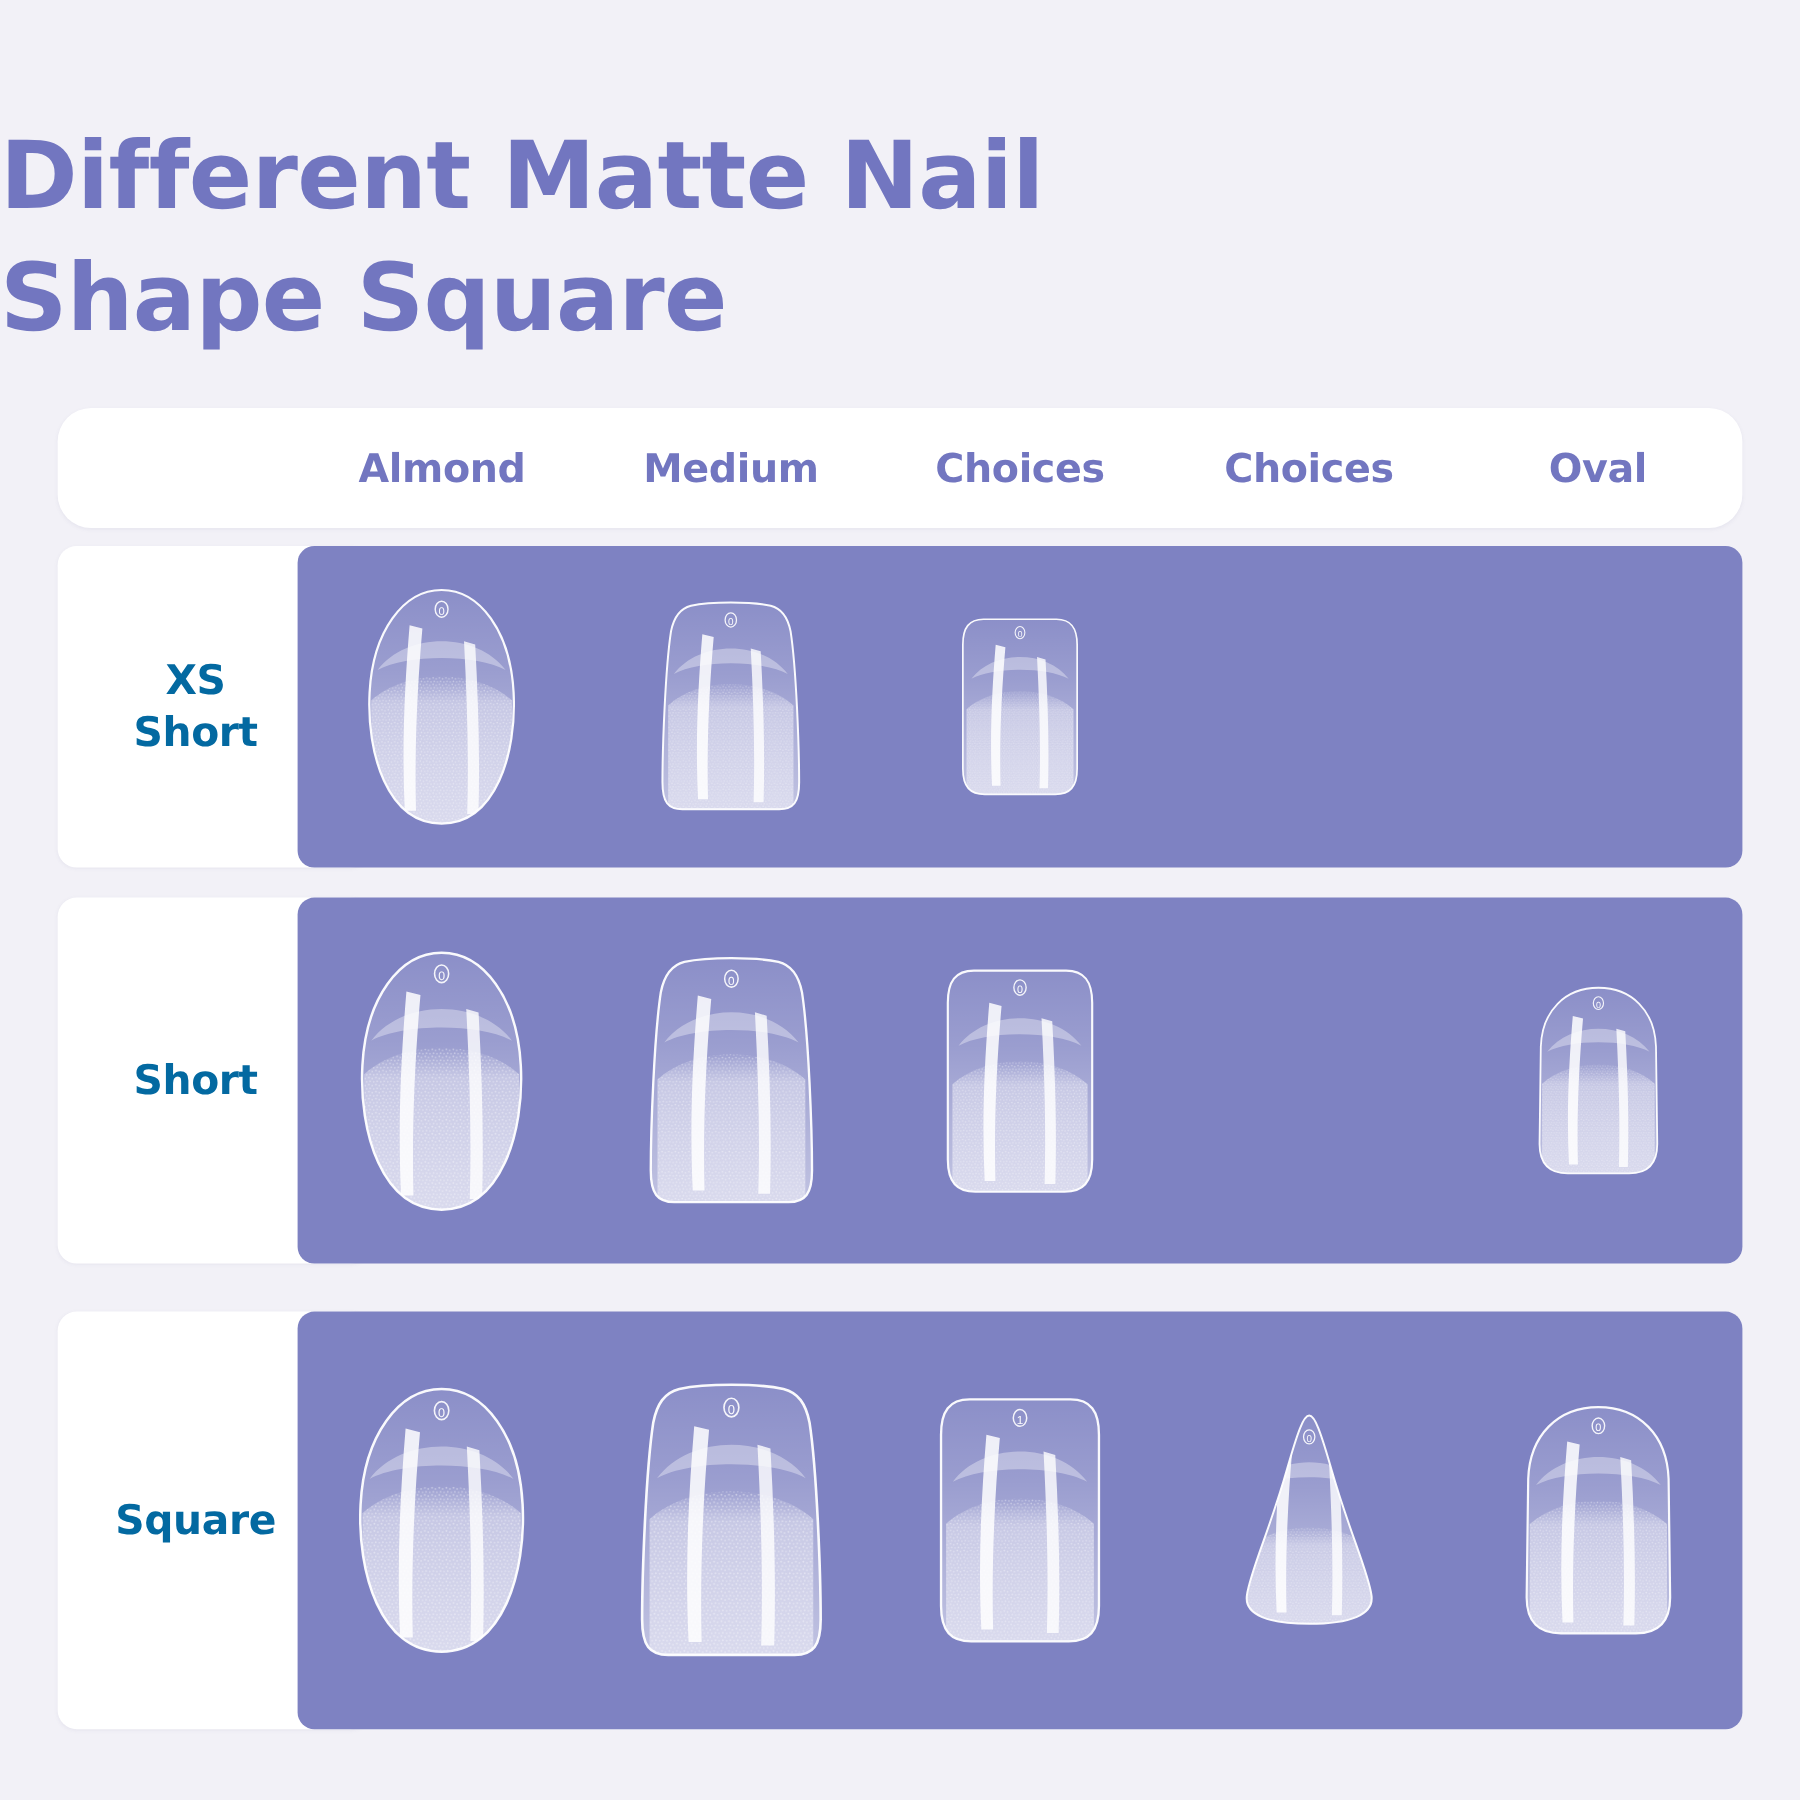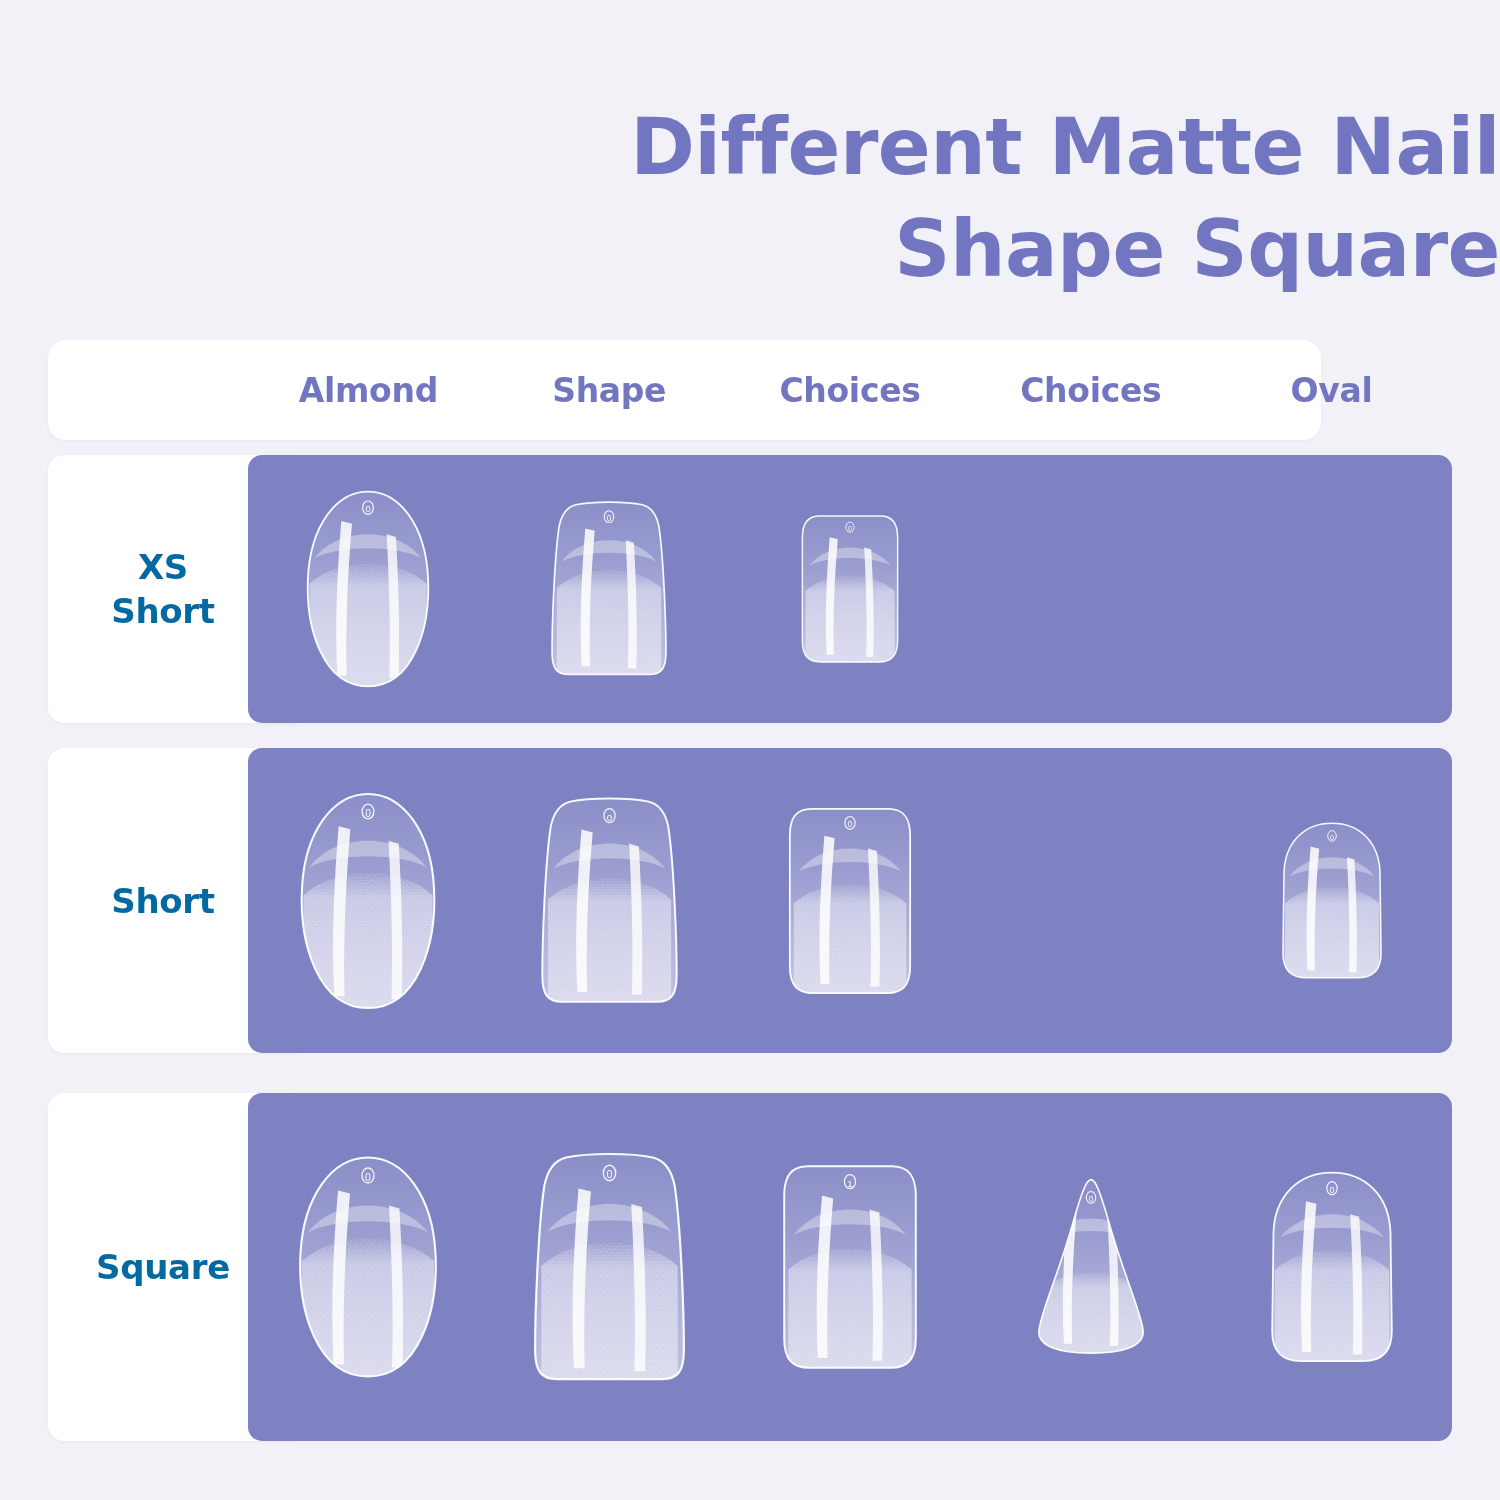--- a/index.html
+++ b/index.html
@@ -19,41 +19,41 @@
     height: 1500px;
     box-sizing: border-box;
   }
 
   
   .title-block {
     position: absolute;
     left: 0;
     top: 96px;
     width: 1500px;
-    text-align: right;
+    text-align: left;
   }
   .title-line {
     display: block;
     color: #7276c0;
     font-family: "DejaVu Sans", sans-serif;
     font-weight: bold;
     font-size: 78px;
     line-height: 102px;
     letter-spacing: -0.5px;
   }
 
   
   .header-card {
     position: absolute;
     left: 48px;
     top: 340px;
-    width: 1273px;
+    width: 1404px;
     height: 100px;
     background: #ffffff;
-    border-radius: 18px;
+    border-radius: 28px;
     box-shadow: 0 1px 3px rgba(120,120,160,0.07);
   }
   .header-cols {
     position: absolute;
     left: 200px;
     top: 0;
     width: 1204px;
     height: 100px;
     display: flex;
     align-items: center;
@@ -133,21 +133,21 @@
 <div class="page">
 
   <div class="title-block">
     <span class="title-line">Different Matte Nail</span>
     <span class="title-line">Shape Square</span>
   </div>
 
   <div class="header-card">
     <div class="header-cols">
       <div class="header-cell">Almond</div>
-      <div class="header-cell">Shape</div>
+      <div class="header-cell">Medium</div>
       <div class="header-cell">Choices</div>
       <div class="header-cell">Choices</div>
       <div class="header-cell">Oval</div>
     </div>
   </div>
 
   <div class="row" id="row-xs">
     <div class="row-label-card">
       <span class="row-label-text">XS
 Short</span>

